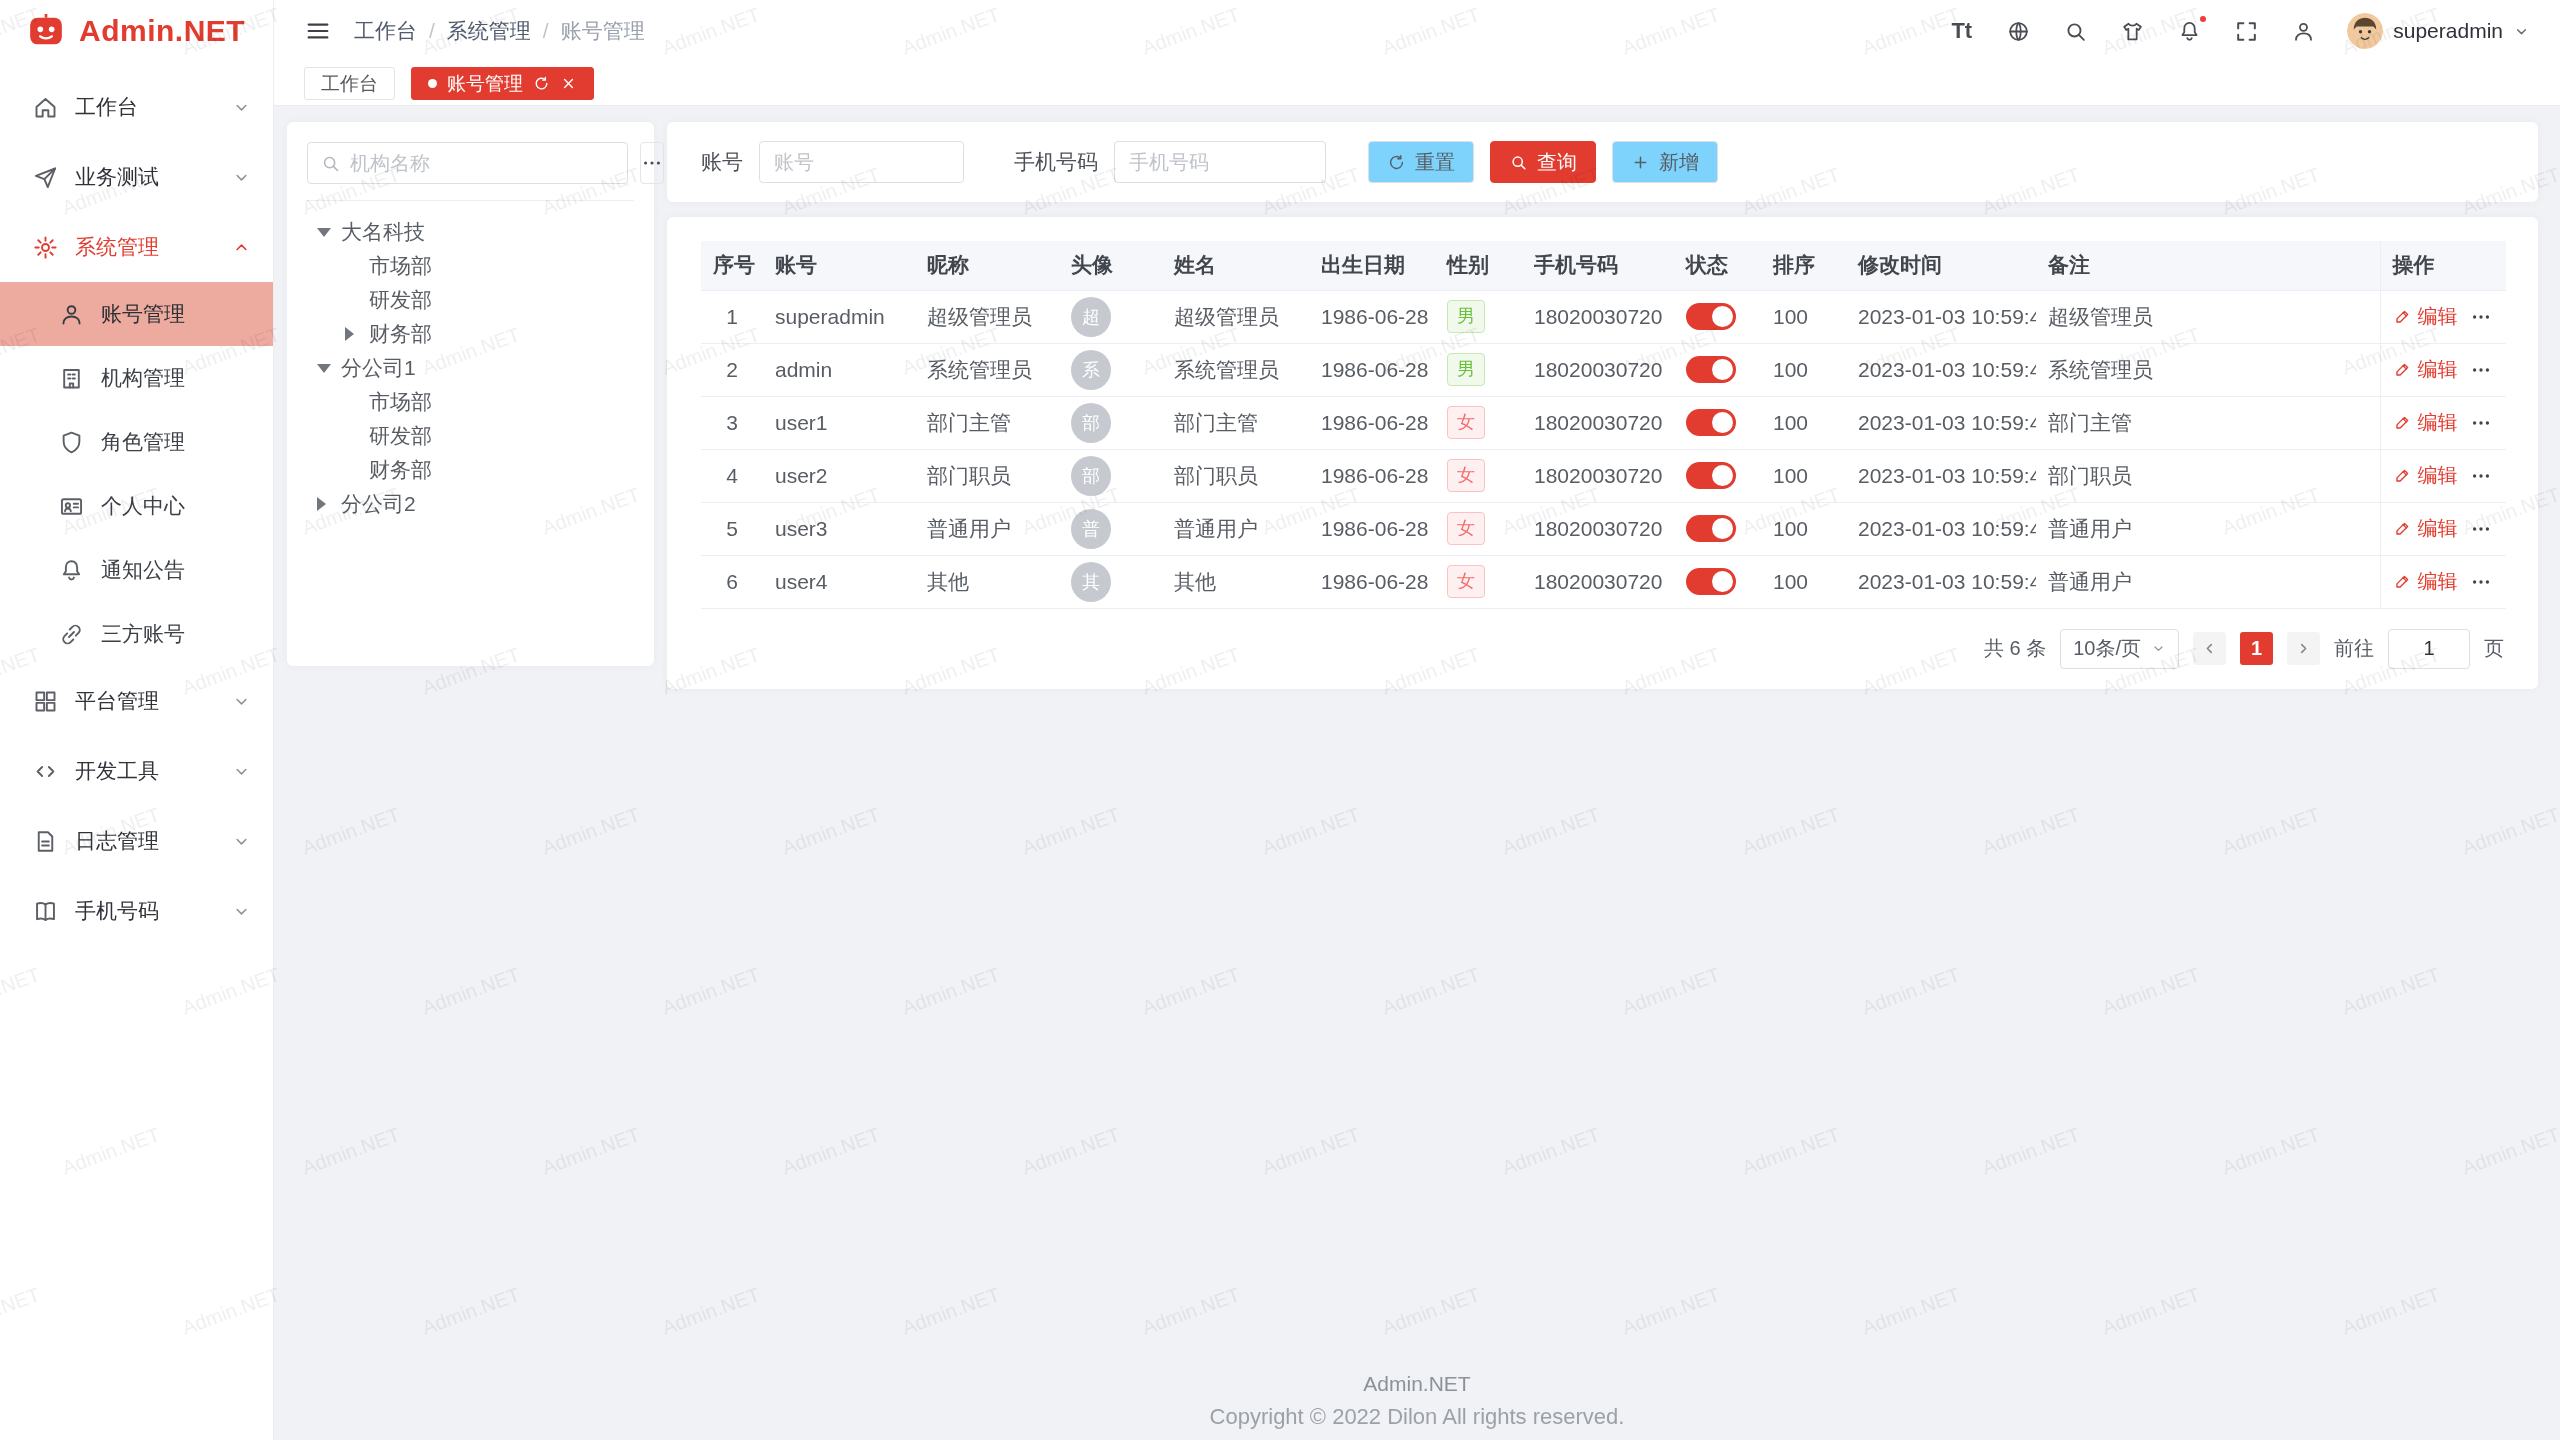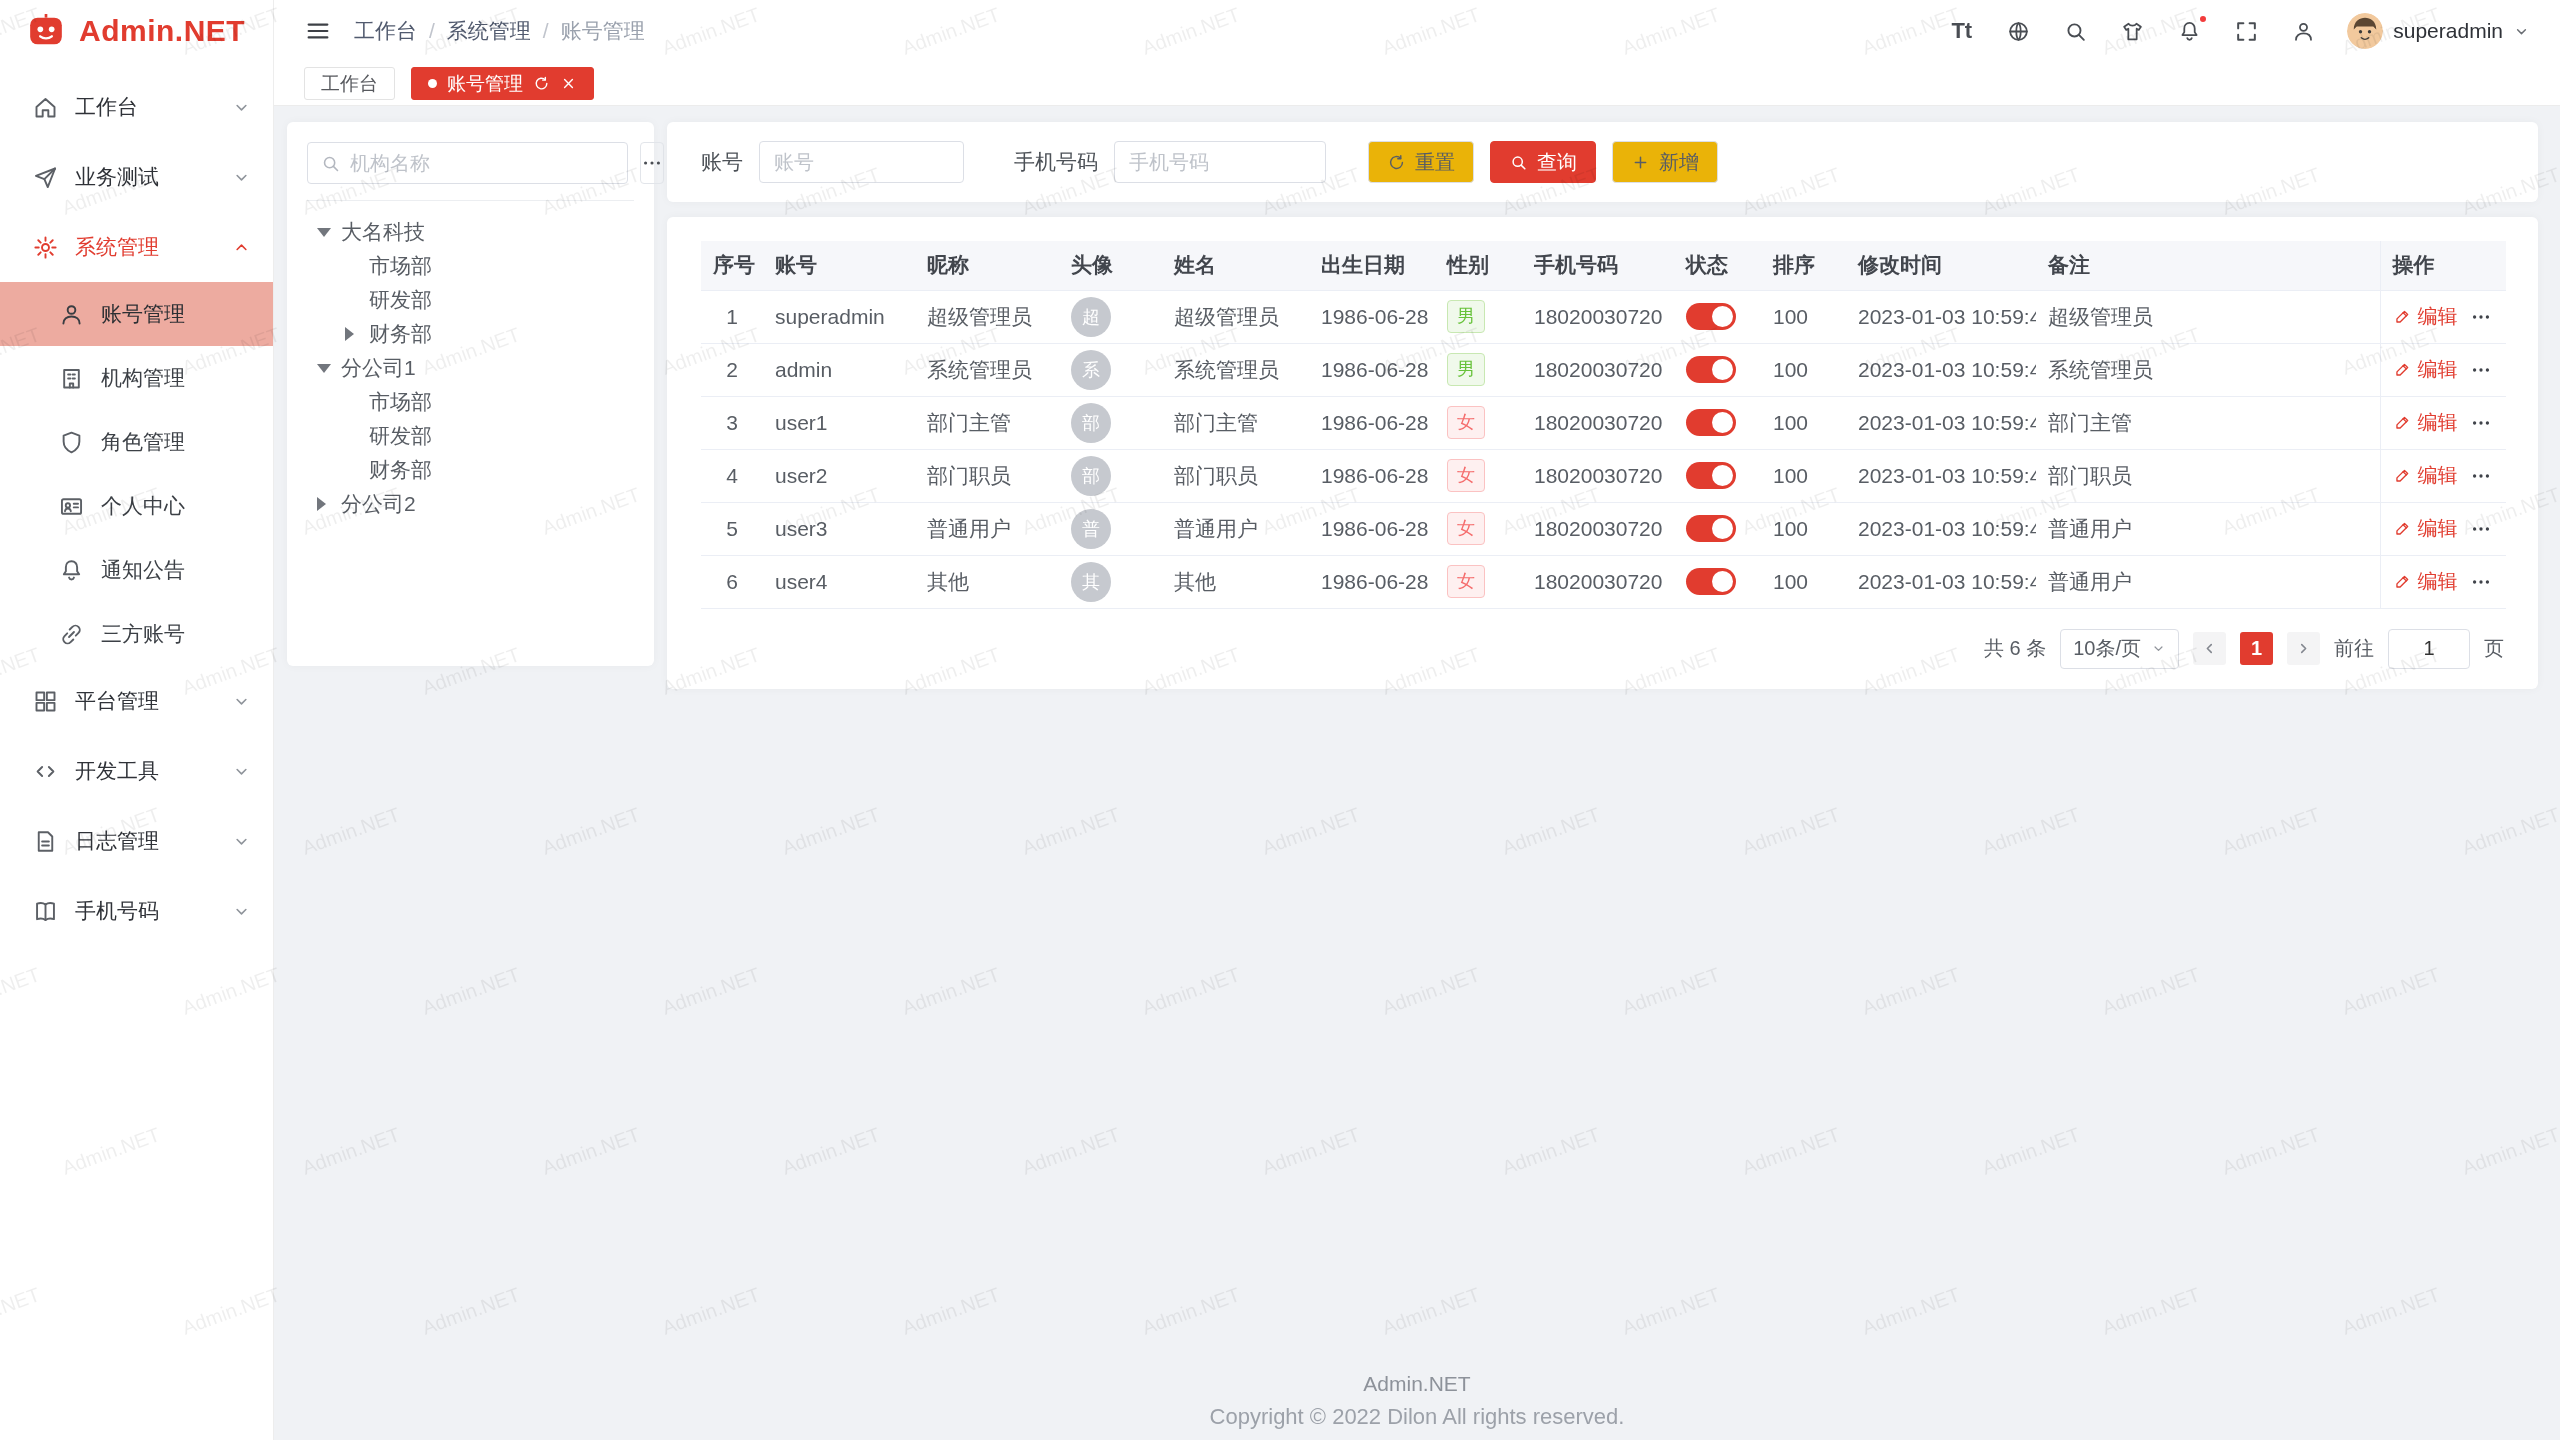--- a/index.html
+++ b/index.html
@@ -75,21 +75,21 @@
 
   .right-col { flex:1; display:flex; flex-direction:column; gap:15px; min-width:0; }
 
   .filter-card { height:80px; display:flex; align-items:center; padding:0 34px; gap:16px; }
   .f-label { font-size:21px; color:#4c5157; white-space:nowrap; }
   .f-input { height:42px; border:1px solid #dcdfe6; border-radius:4px; padding:0 14px; font-size:20px; color:#333; font-family:inherit; outline:none; }
   .f-input::placeholder { color:#bfc3ca; }
   .f-input.acc { width:205px; }
   .f-input.phone { width:212px; }
   .gap-lg { width:18px; }
-  .btn { height:42px; border-radius:4px; display:inline-flex; align-items:center; gap:9px; padding:0 18px; font-size:20px; cursor:pointer; border:1px solid #dcdfe6; background:#eab308; color:#585d64; white-space:nowrap; }
+  .btn { height:42px; border-radius:4px; display:inline-flex; align-items:center; gap:9px; padding:0 18px; font-size:20px; cursor:pointer; border:1px solid #dcdfe6; background:#7dd3fc; color:#585d64; white-space:nowrap; }
   .btn .b-ic { width:19px; height:19px; }
   .btn .b-ic svg { width:100%; height:100%; }
   .btn.primary { background:var(--primary); border-color:var(--primary); color:#fff; }
   .btn.reset { margin-left:26px; }
 
   .table-card { padding:24px 34px 20px; }
   table { width:100%; border-collapse:collapse; table-layout:fixed; }
   th { height:49px; background:#f6f7fa; font-size:21px; font-weight:bold; color:#42464d; text-align:left; padding:0 12px; border-bottom:1px solid #ebeef5; white-space:nowrap; overflow:hidden; }
   td { height:52px; font-size:21px; color:#585d64; padding:0 12px; border-bottom:1px solid #ebeef5; white-space:nowrap; overflow:hidden; }
   .center { text-align:center; }

